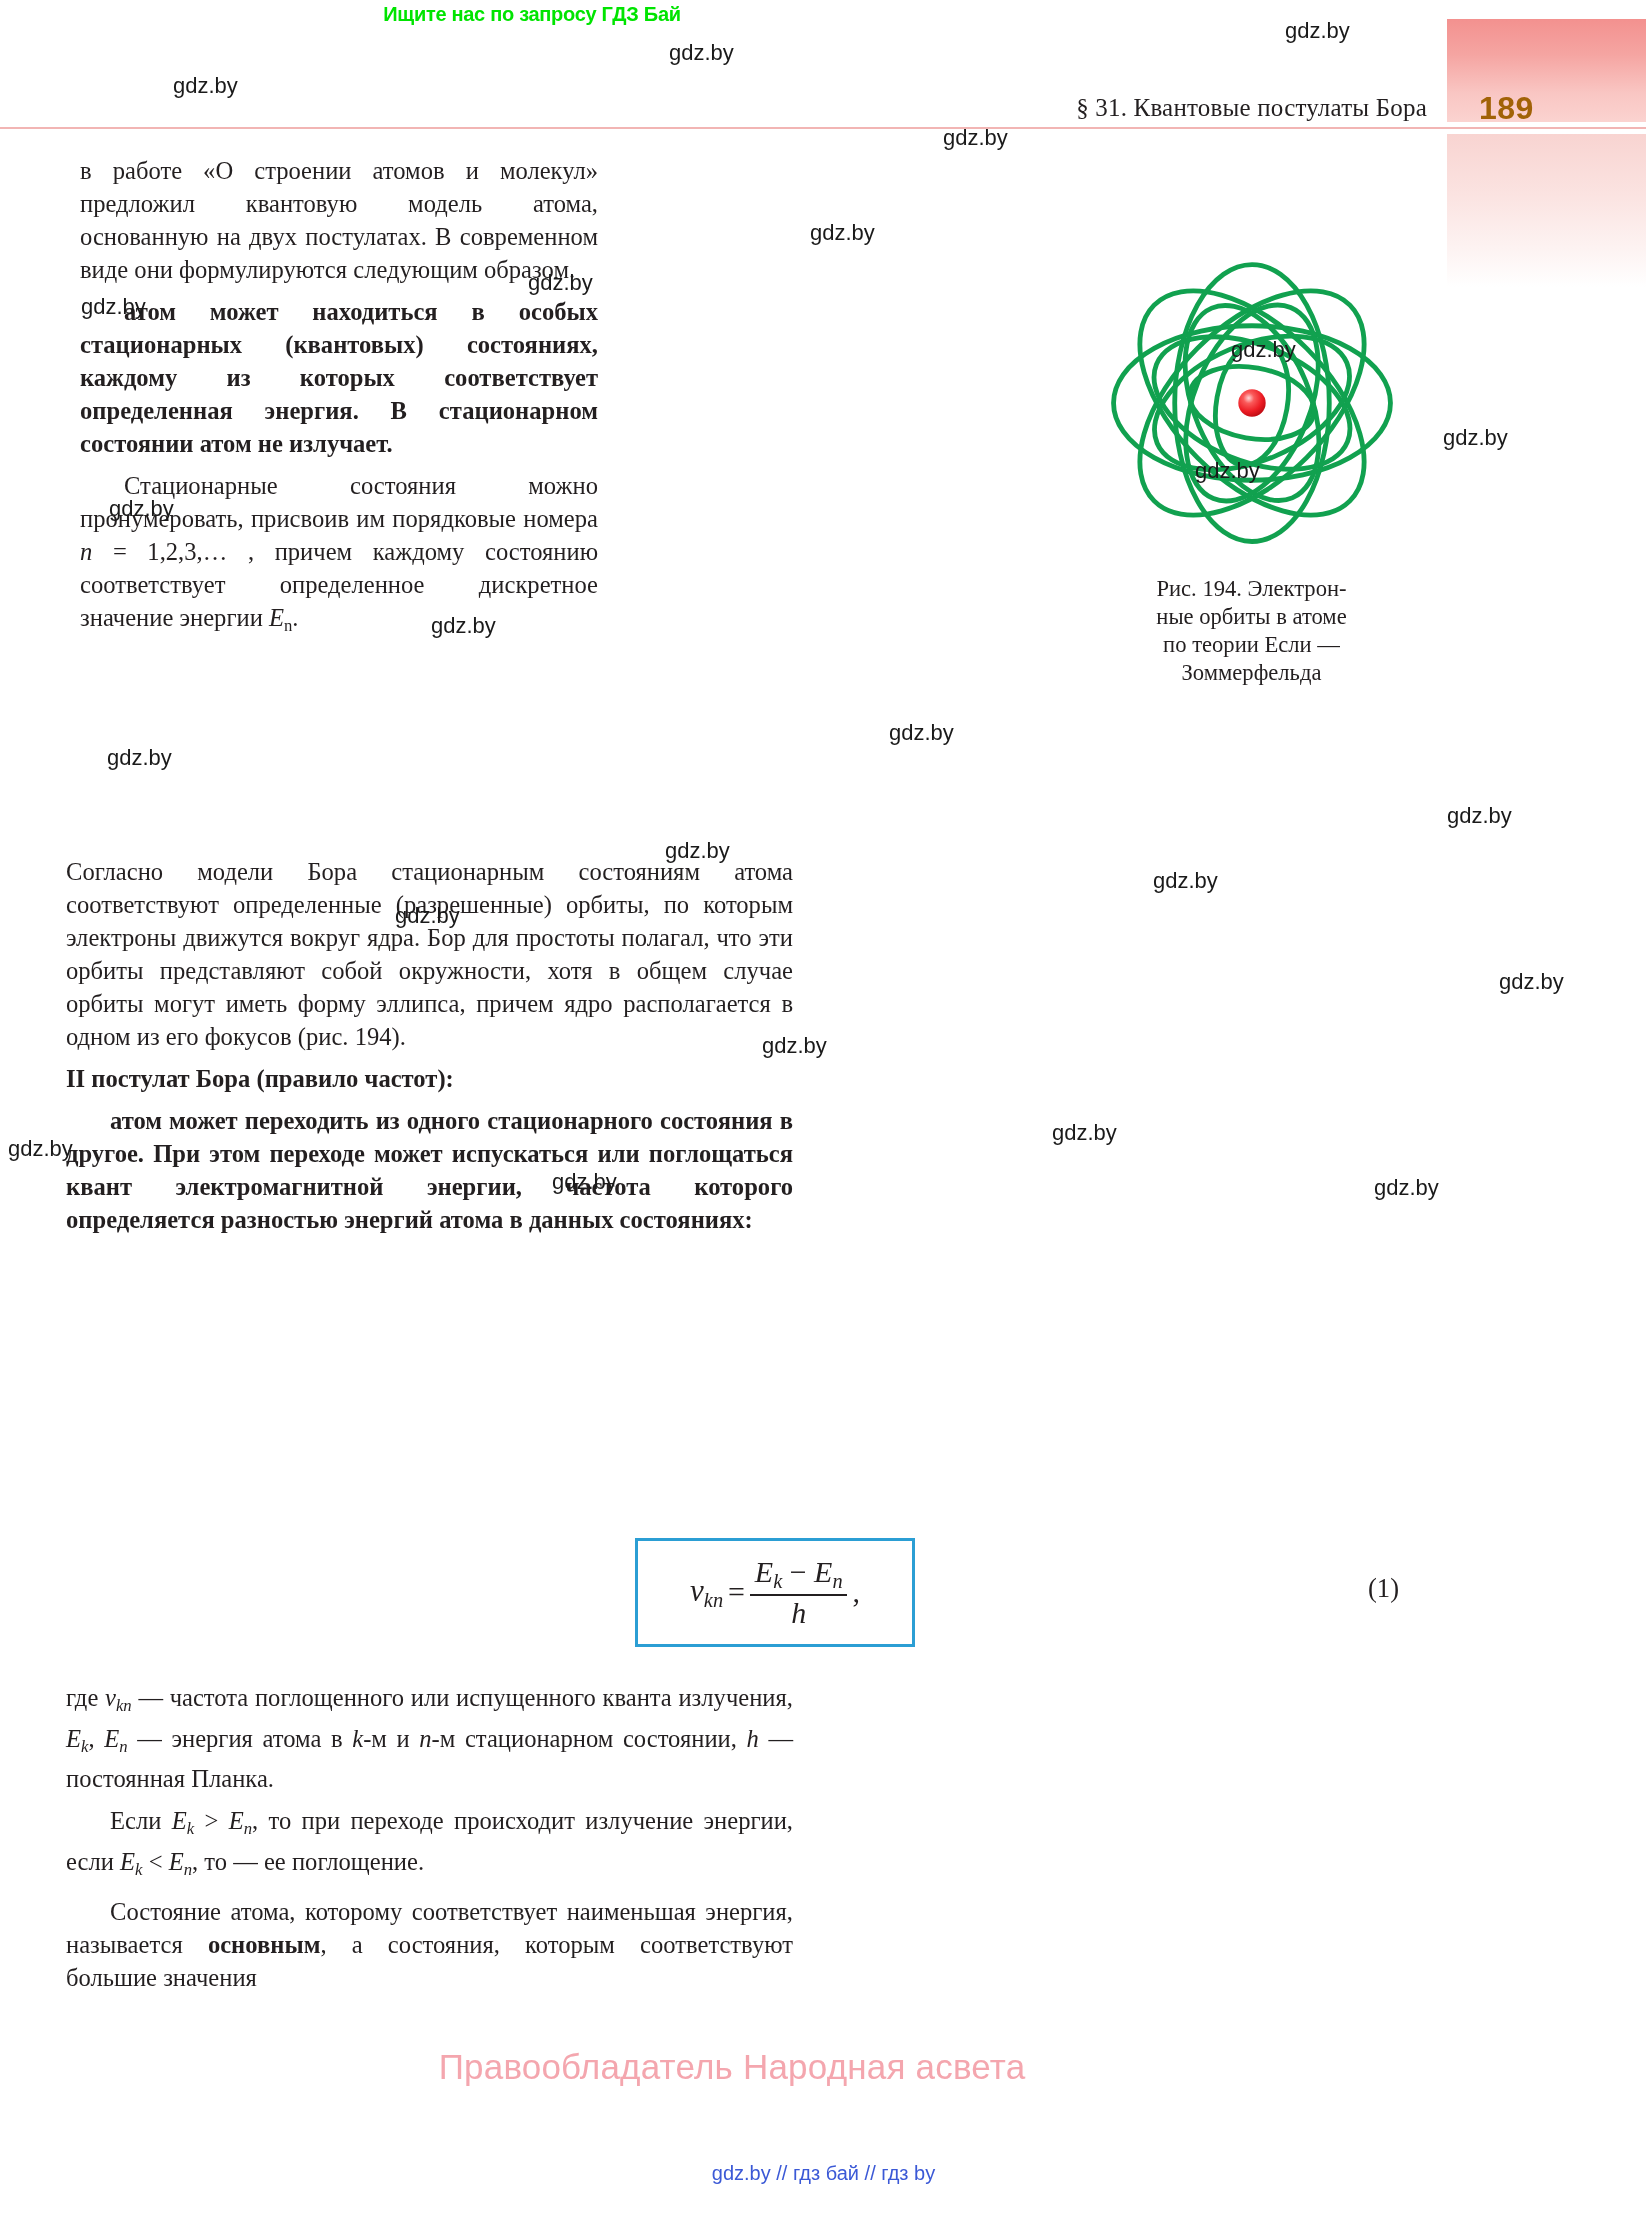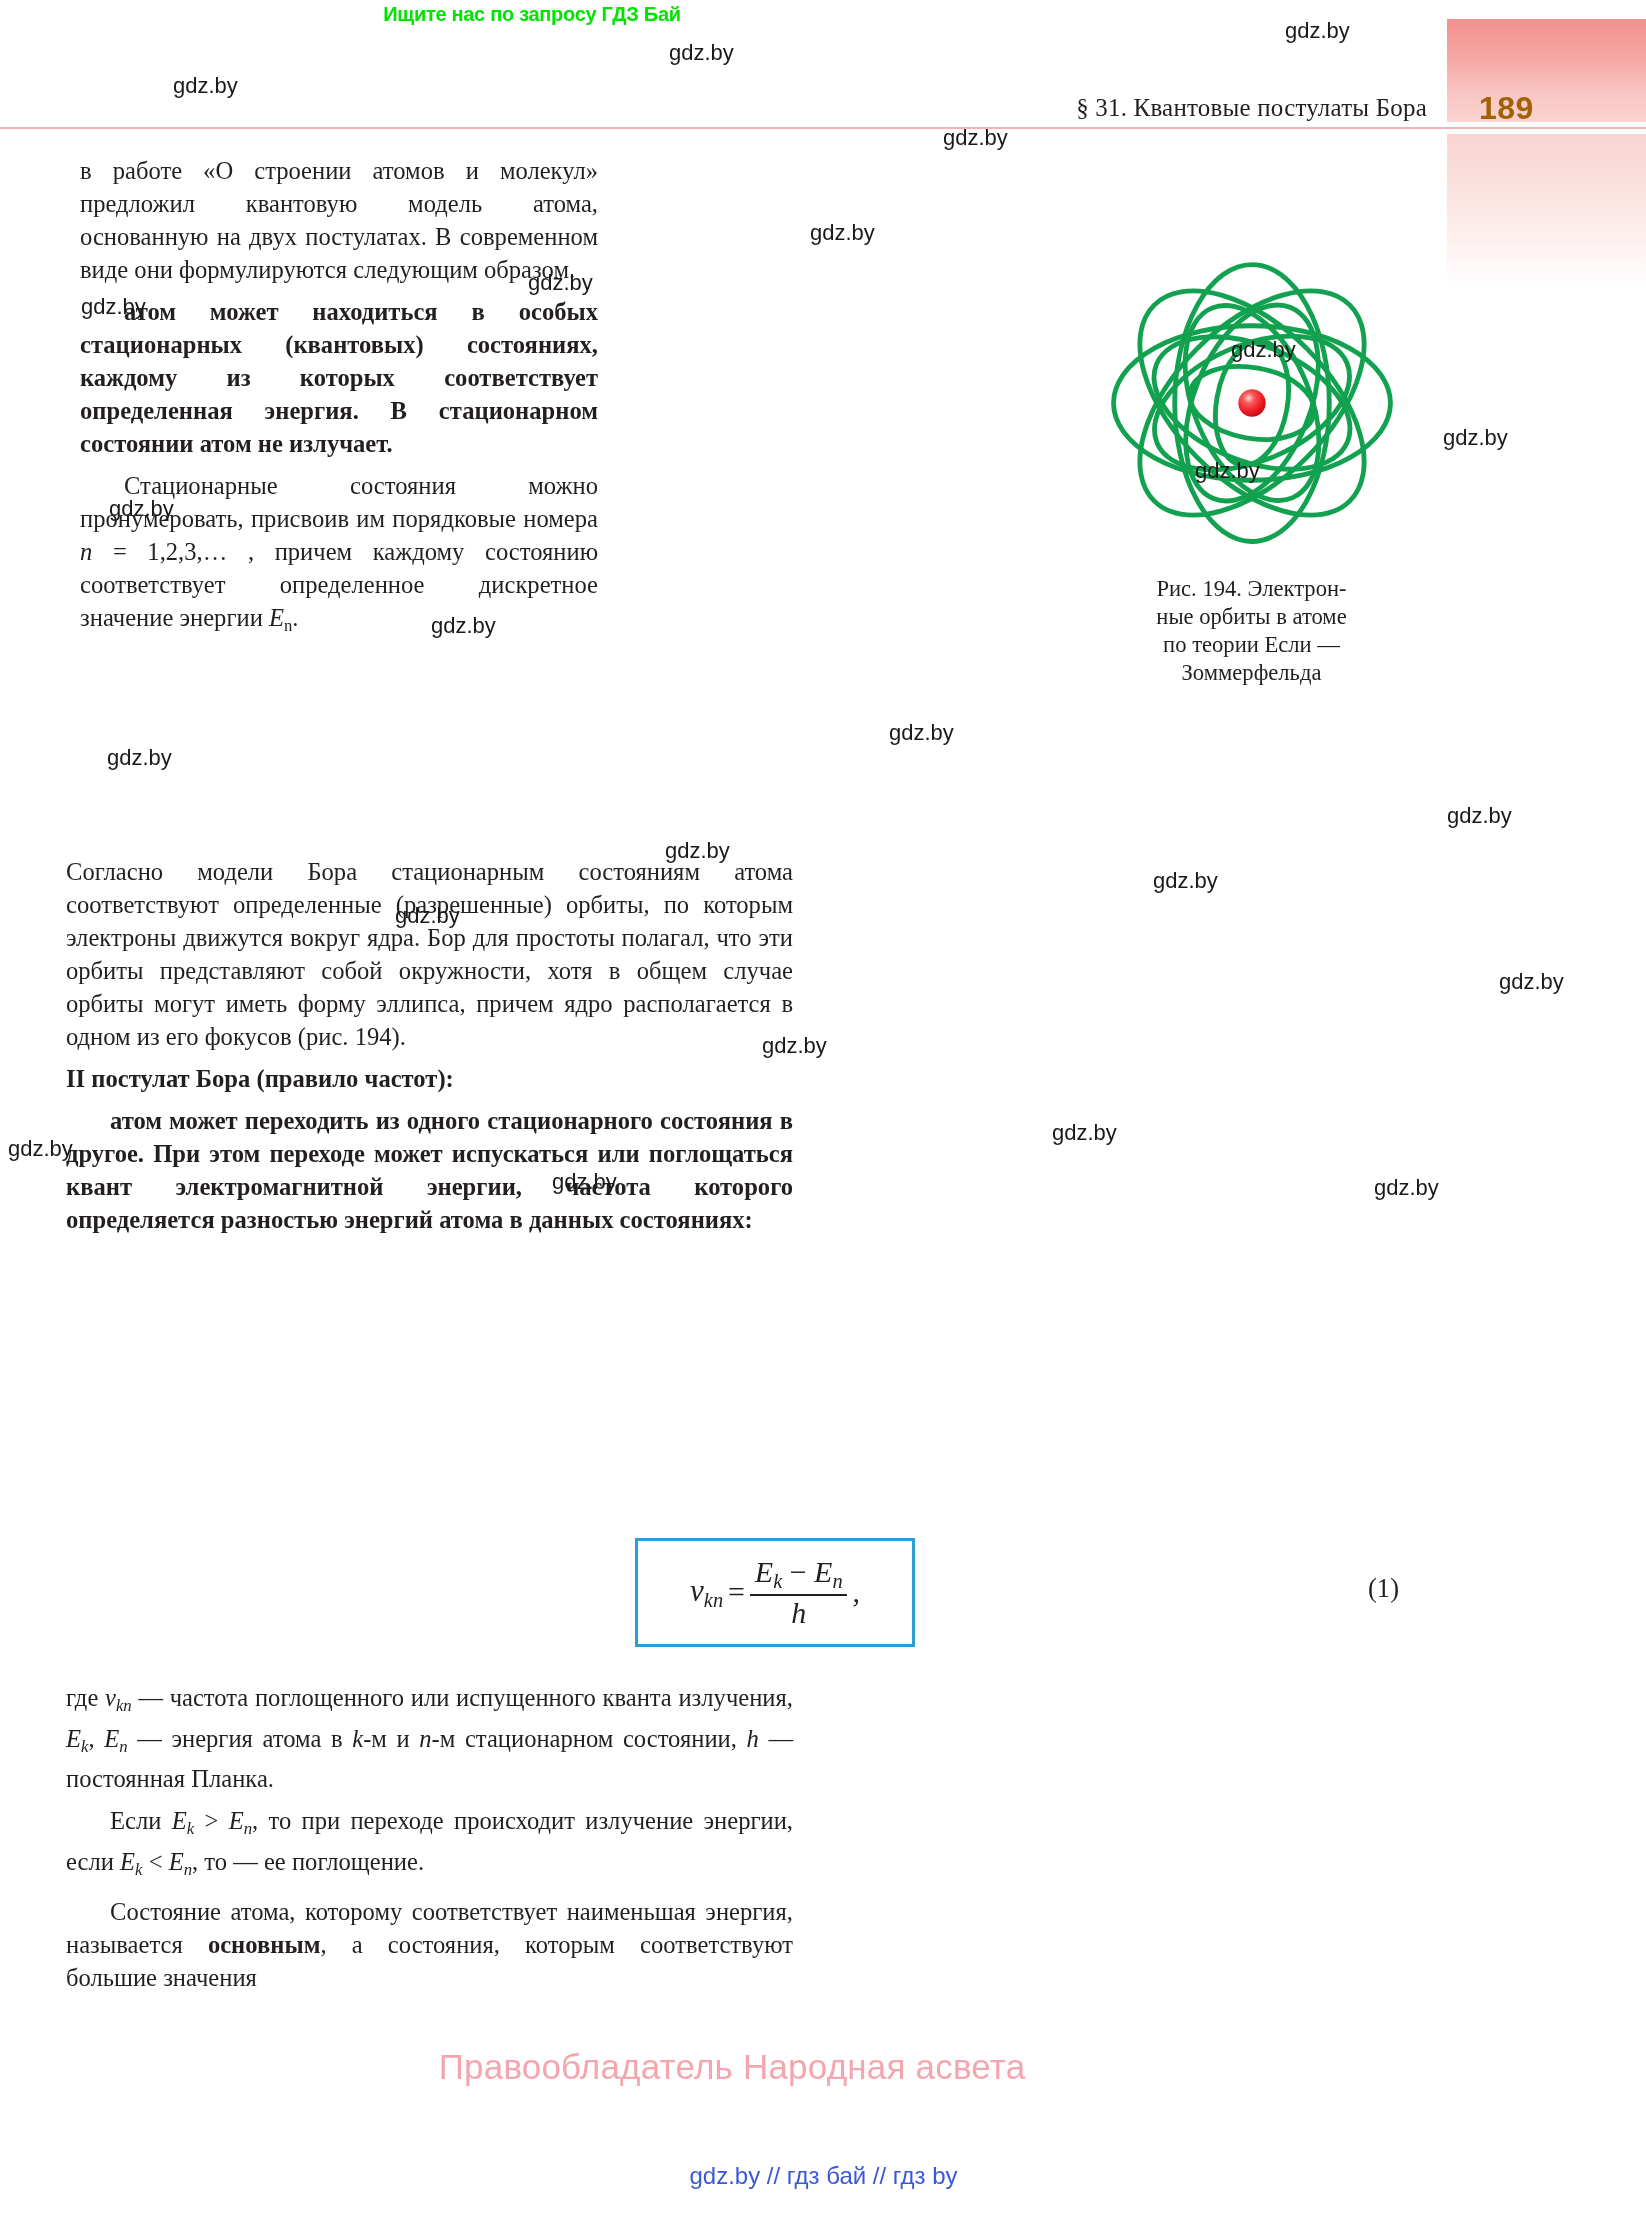--- a/index.html
+++ b/index.html
@@ -169,21 +169,21 @@
     letter-spacing: 0.2px;
     padding-left: 47px;
   }
   .site-footer {
     position: absolute;
     top: 2162px;
     left: 0;
     width: 1647px;
     text-align: center;
     font-family: "Liberation Sans", sans-serif;
-    font-size: 24px;
+    font-size: 20px;
     color: #3b59d6;
   }
 
   
   .wm {
     position: absolute;
     font-family: "Liberation Sans", sans-serif;
     font-size: 22px;
     color: #1a1a1a;
     white-space: nowrap;

